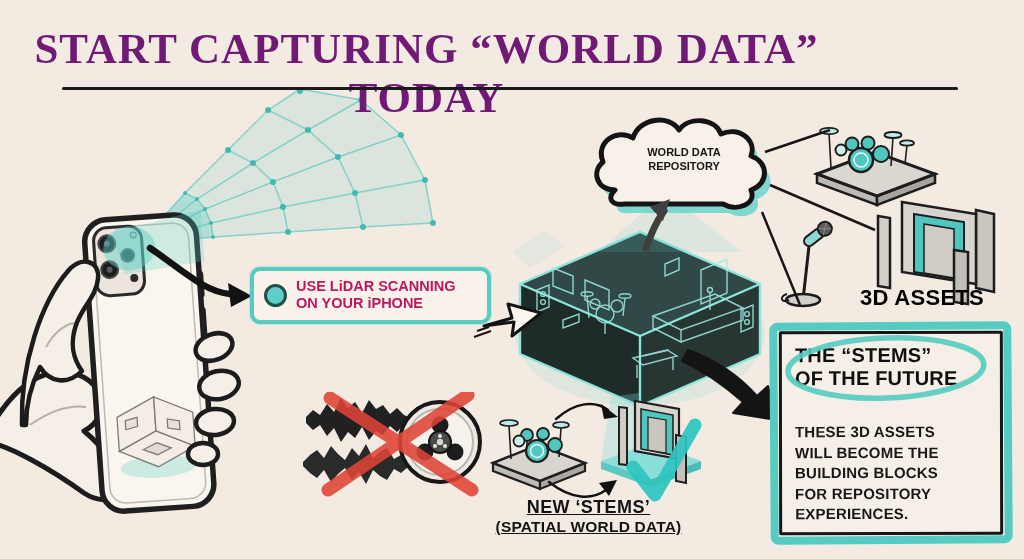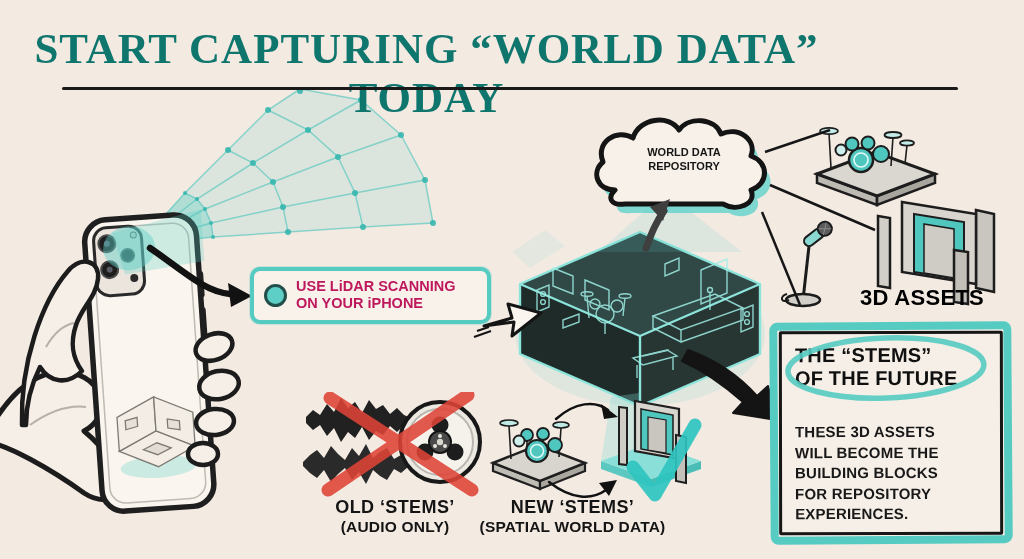--- a/index.html
+++ b/index.html
@@ -1,21 +1,21 @@
 <!DOCTYPE html>
 <html><head>
 <meta charset="utf-8">
 <style>
   html,body{margin:0;padding:0;}
   .canvas{position:relative;width:1024px;height:559px;background:#f3eae2;overflow:hidden;
           font-family:"Liberation Sans",sans-serif;color:#1b1b1b;}
   .abs{position:absolute;}
   .title{top:24px;left:0;width:853px;text-align:center;
          font-family:"Liberation Serif",serif;font-weight:700;font-size:43px;
-         letter-spacing:1px;color:#0f766e;}
+         letter-spacing:1px;color:#701a75;}
   .title-rule{top:87px;left:62px;width:896px;height:3px;background:#1a1a1a;border-radius:2px;}
   .callout{left:250px;top:267px;width:215px;border:4px solid #55cbc2;border-radius:10px;
            background:#f8f2ea;padding:7px 8px 7px 10px;display:flex;align-items:center;
            box-shadow:0 0 0 1px rgba(85,203,194,.25);}
   .bullet{width:17px;height:17px;border-radius:50%;background:#5ecfc7;border:3px solid #234f4b;
           margin-right:9px;flex:0 0 auto;}
   .callout-text{font-weight:700;font-size:14.5px;line-height:1.2;color:#be185d;}
   .capture-note{left:270px;top:326px;width:210px;font-size:16.5px;line-height:1.3;color:#3a3a3a;}
   .capture-note .b{font-weight:700;color:#121212;font-size:16px;letter-spacing:.2px;}
   .cloud-text{left:600px;top:145px;width:168px;text-align:center;font-weight:700;
@@ -334,22 +334,18 @@
       <div class="stems-body">
         <span>THESE 3D ASSETS</span><br>
         <span>WILL BECOME THE</span><br>
         <span>BUILDING BLOCKS</span><br>
         <span>FOR REPOSITORY</span><br>
         <span>EXPERIENCES.</span>
       </div>
     </div>
   </div>
 
-  <div class="abs bottom-label" style="left:300px;top:497px;width:190px;">
-    <div class="l1">OLD ‘STEMS’</div>
-    <div class="l2">(AUDIO ONLY)</div>
-  </div>
-  <div class="abs bottom-label" style="left:460px;top:497px;width:225px;">
+  <div class="abs bottom-label" style="left:476px;top:497px;width:225px;text-decoration:underline;">
     <div class="l1">NEW ‘STEMS’</div>
     <div class="l2">(SPATIAL WORLD DATA)</div>
   </div>
 
 </div>
 
 </body></html>

